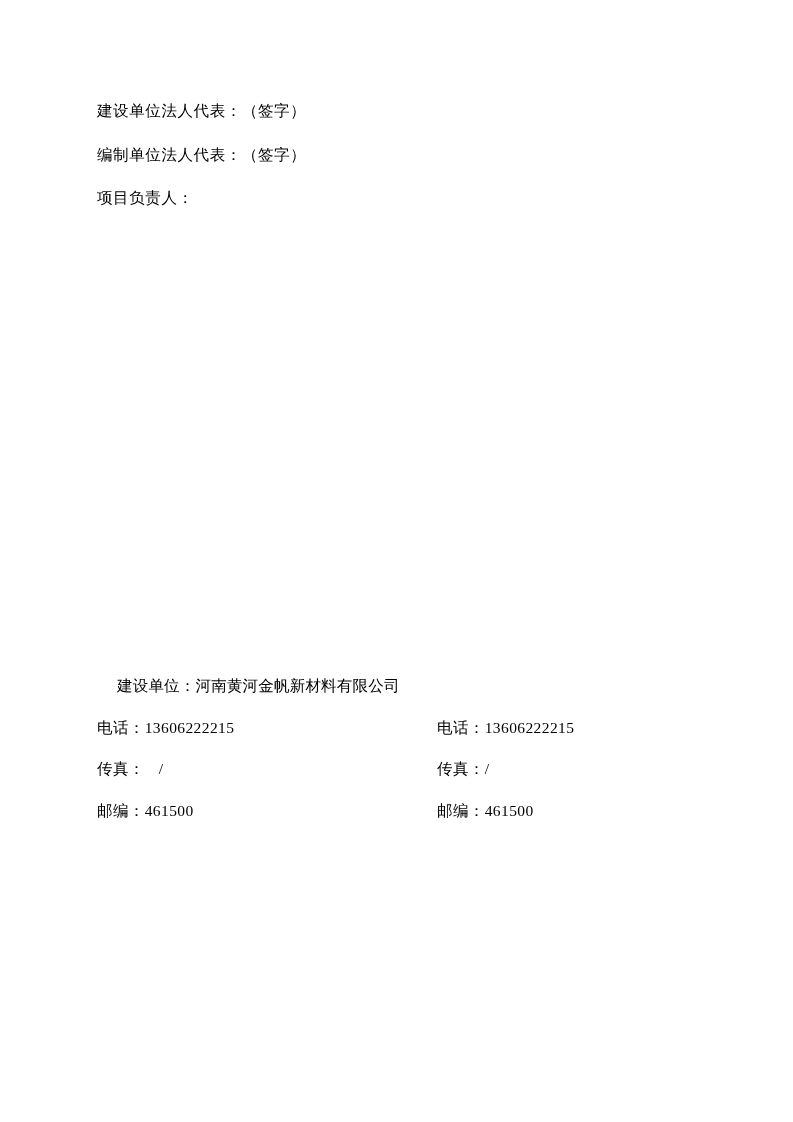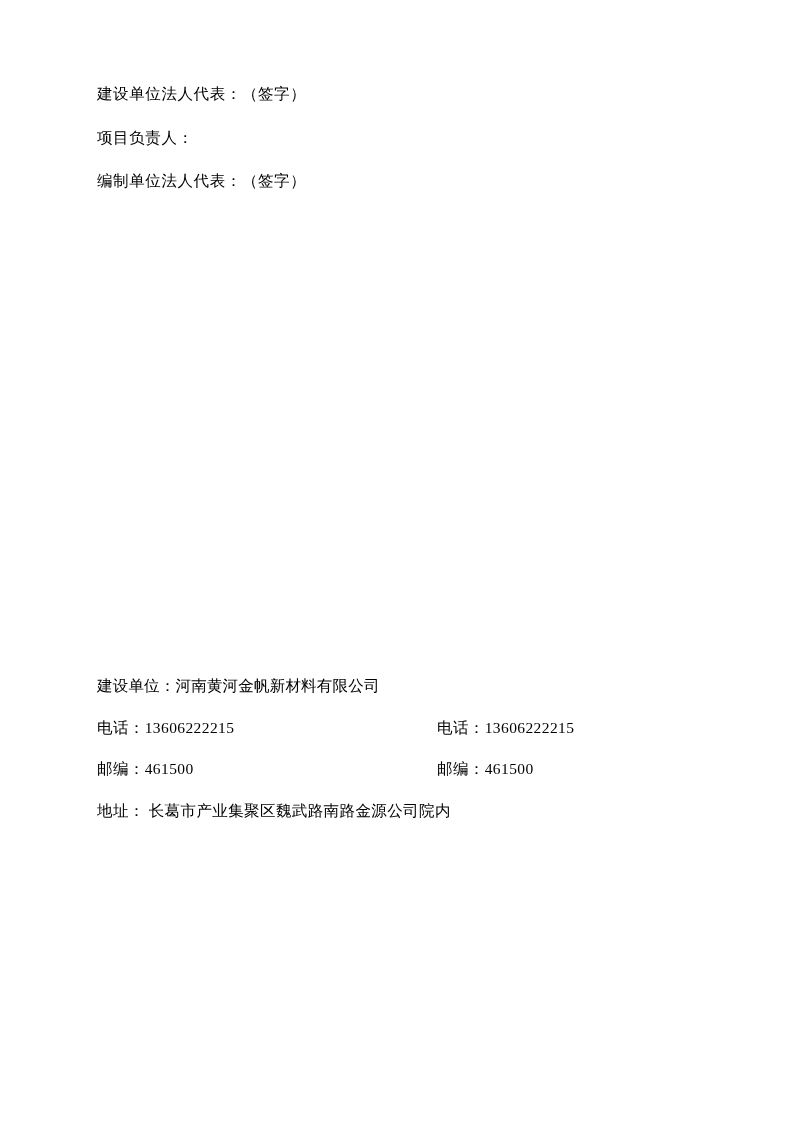--- a/index.html
+++ b/index.html
@@ -18,21 +18,21 @@
   .page {
     position: relative;
     width: 793px;
     height: 1122px;
     box-sizing: border-box;
   }
   
   .sig-block {
     position: absolute;
     left: 97px;
-    top: 86px;
+    top: 103px;
     width: 620px;
   }
   .sig-line {
     font-size: 15.5px;
     line-height: 1;
     margin-bottom: 28px;
     letter-spacing: 0.6px;
     white-space: nowrap;
   }
   
@@ -53,20 +53,21 @@
   .col-left {
     width: 340px;
     flex: 0 0 340px;
   }
   .col-right {
     flex: 1 1 auto;
   }
   .row-units .col-left,
   .row-units .col-right {
     letter-spacing: 0.2px;
+    margin-left: 20px;
   }
   .row-units .col-left { width: 330px; flex: 0 0 330px; }
   .row-tel .col-left { width: 340px; flex: 0 0 340px; }
   .row-fax .col-left { width: 340px; flex: 0 0 340px; }
   .row-zip .col-left { width: 340px; flex: 0 0 340px; }
   .fax-gap { display: inline-block; width: 14px; }
   .addr-row {
     font-size: 15.5px;
     line-height: 1;
     letter-spacing: 0.4px;
@@ -74,40 +75,41 @@
   }
   .addr-label { margin-right: 4px; }
 </style>
 </head>
 <body>
 
 <div class="page">
 
   <div class="sig-block">
     <div class="sig-line">建设单位法人代表：（签字）</div>
+    <div class="sig-line">编制单位法人代表：（签字）</div>
     <div class="sig-line">项目负责人：</div>
-    <div class="sig-line">编制单位法人代表：（签字）</div>
   </div>
 
   <div class="contact-block">
 
     <div class="contact-row row-units">
       <span class="col-left">建设单位：河南黄河金帆新材料有限公司</span>
     </div>
 
     <div class="contact-row row-tel">
       <span class="col-left">电话：13606222215</span>
       <span class="col-right">电话：13606222215</span>
     </div>
 
+    <div class="contact-row row-fax">
+      <span class="col-left"><span>传真：</span><span class="fax-gap"></span><span>/</span></span>
+      <span class="col-right">传真：/</span>
+    </div>
 
     <div class="contact-row row-zip">
       <span class="col-left">邮编：461500</span>
       <span class="col-right">邮编：461500</span>
     </div>
 
-    <div class="addr-row">
-      <span class="addr-label">地址：</span><span>长葛市产业集聚区魏武路南路金源公司院内</span>
-    </div>
 
   </div>
 
 </div>
 
 </body></html>

